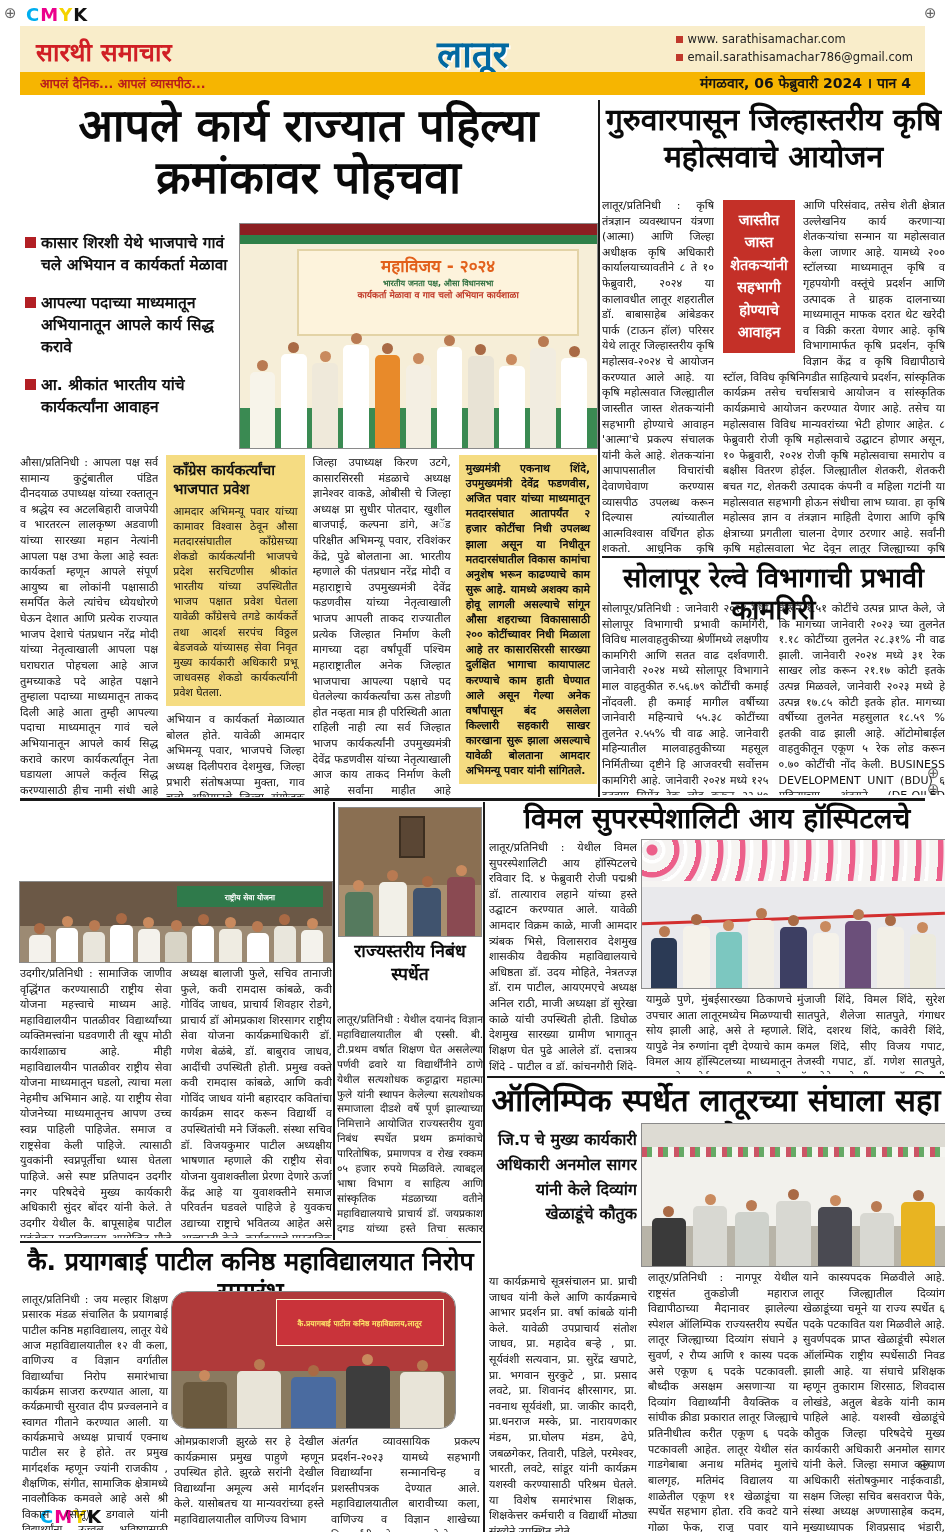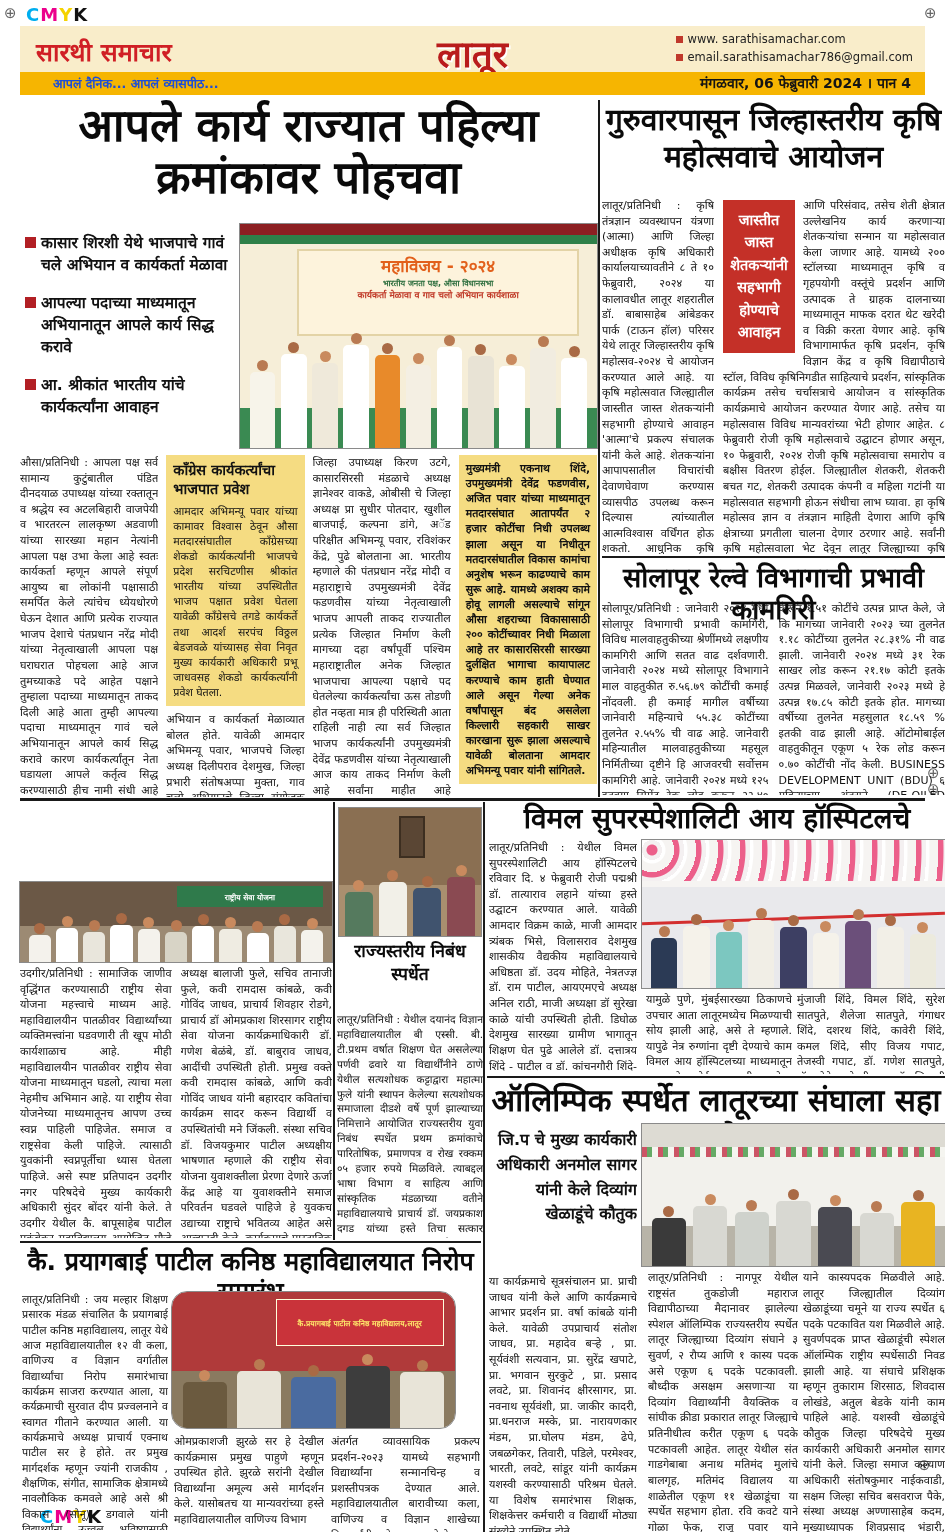--- a/index.html
+++ b/index.html
@@ -8,26 +8,26 @@
     font-family:"DejaVu Sans","Liberation Sans",sans-serif;color:#111;overflow:hidden;
   }
   .abs{position:absolute;}
   
   .cmyk{font-size:18px;font-weight:bold;letter-spacing:1px;}
   .cmyk .c{color:#00aeef}.cmyk .m{color:#ec008c}.cmyk .y{color:#f5d300}.cmyk .k{color:#111}
   .regmark{color:#666;font-size:15px;line-height:1;}
   
   .masthead{left:20px;top:26px;width:905px;height:46px;background:#f9edca;}
   .nameplate{position:absolute;left:16px;top:8px;font-size:25px;font-weight:800;color:#d01f25;}
-  .city{position:absolute;left:0;right:0;top:1px;text-align:center;font-size:37px;font-weight:800;color:#b91c1c;text-shadow:1.5px 1.5px 0 #fff;}
+  .city{position:absolute;left:0;right:0;top:1px;text-align:center;font-size:37px;font-weight:800;color:#0369a1;text-shadow:1.5px 1.5px 0 #fff;}
   .contact{position:absolute;right:12px;top:5px;font-size:11.5px;color:#222;text-align:left;line-height:1.55;}
   .contact .row{display:flex;align-items:center;gap:5px;}
   .ic{display:inline-block;width:7px;height:7px;background:#c0392b;flex:none;}
   .datestrip{left:20px;top:72px;width:905px;height:23px;background:#f6b501;}
-  .tagline{position:absolute;left:33px;top:0;font-size:12.5px;font-weight:700;line-height:23px;color:#1d4ed8;}
+  .tagline{position:absolute;left:20px;top:0;font-size:12.5px;font-weight:700;line-height:23px;color:#b91c1c;}
   .dateline{position:absolute;right:14px;top:0;font-size:14px;font-weight:800;line-height:23px;color:#141414;}
   
   .bodytxt{font-size:11px;line-height:1.42;text-align:justify;overflow:hidden;}
   .h-xl{font-size:45px;line-height:1.16;font-weight:800;text-align:center;color:#0a0a0a;}
   .h-lg{font-size:30px;line-height:1.22;font-weight:800;text-align:center;color:#0a0a0a;}
   .h-md{font-size:27px;line-height:1.2;font-weight:800;text-align:center;color:#0a0a0a;}
   .h-sm{font-size:17.5px;line-height:1.3;font-weight:800;text-align:center;color:#0a0a0a;}
   .rule{background:#1a1a1a;}
   
   .a1-head{left:20px;top:100px;width:577px;}

